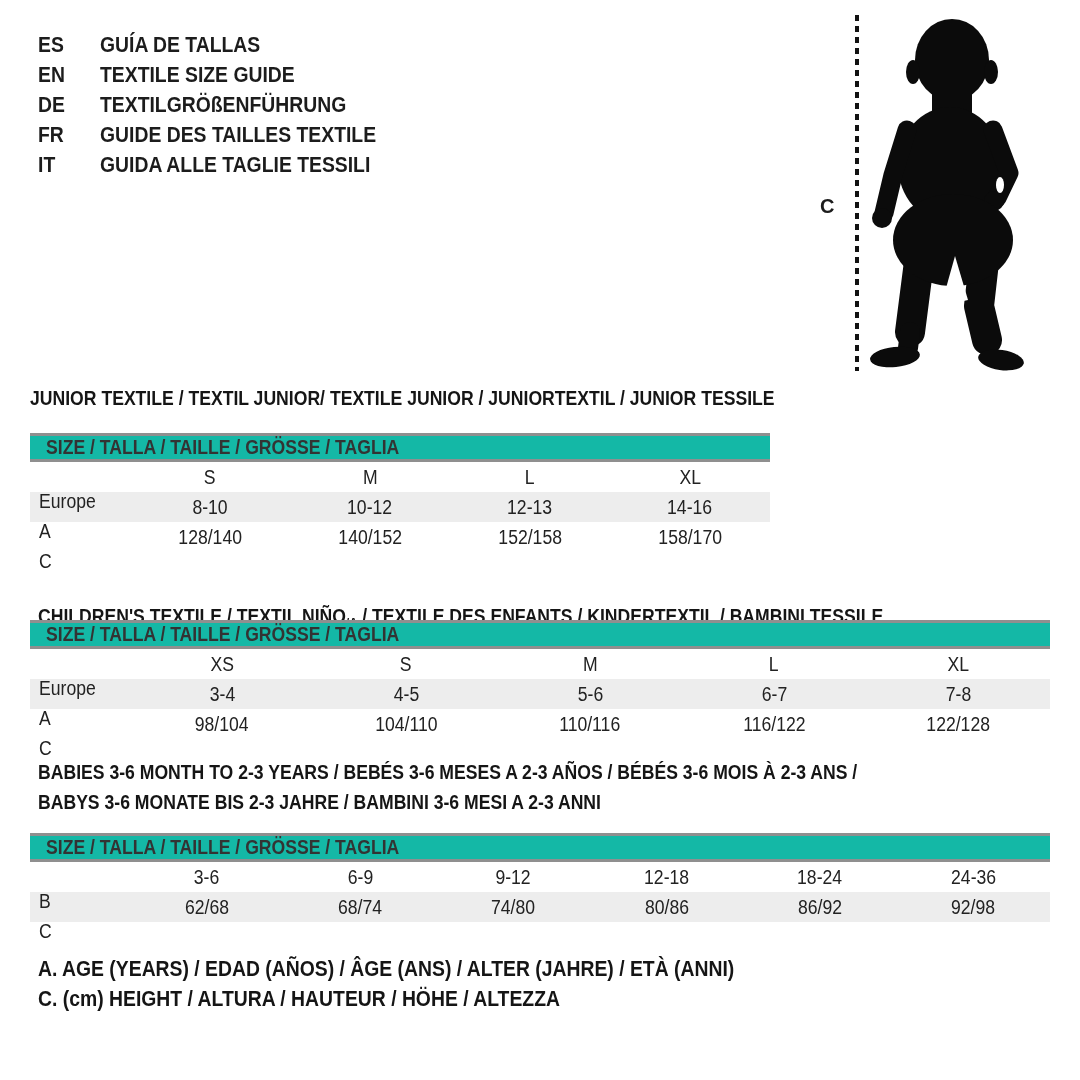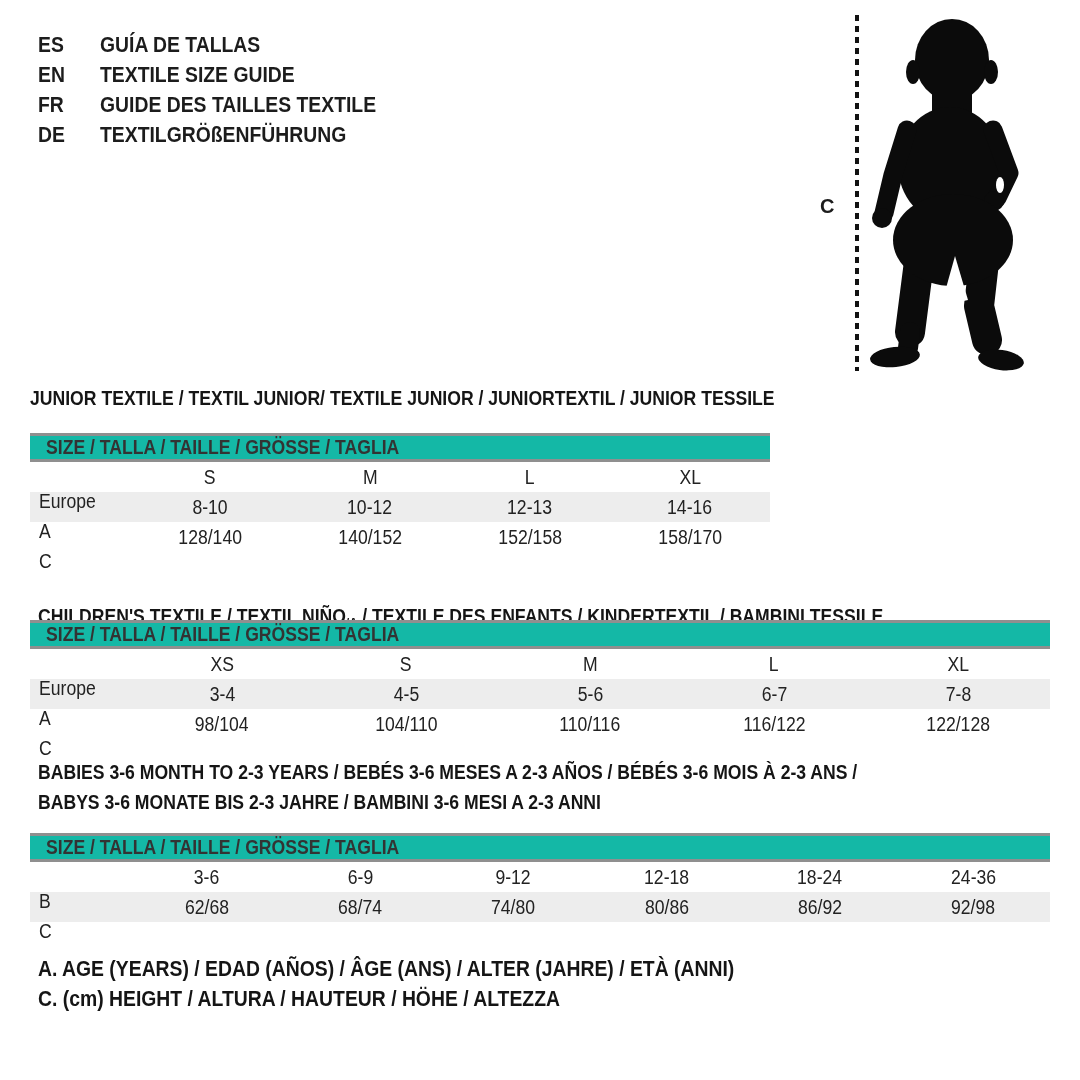--- a/index.html
+++ b/index.html
@@ -58,26 +58,30 @@
   <div class="abs lang-block">
     <div class="lang-row">
       <span class="lang-code"><span class="cond-l">ES</span></span>
       <span><span class="cond-l">GUÍA DE TALLAS</span></span>
     </div>
     <div class="lang-row">
       <span class="lang-code"><span class="cond-l">EN</span></span>
       <span><span class="cond-l">TEXTILE SIZE GUIDE</span></span>
     </div>
     <div class="lang-row">
+      <span class="lang-code"><span class="cond-l">DE</span></span>
+      <span><span class="cond-l">TEXTILGRÖßENFÜHRUNG</span></span>
+    </div>
+    <div class="lang-row">
       <span class="lang-code"><span class="cond-l">FR</span></span>
       <span><span class="cond-l">GUIDE DES TAILLES TEXTILE</span></span>
     </div>
     <div class="lang-row">
-      <span class="lang-code"><span class="cond-l">DE</span></span>
-      <span><span class="cond-l">TEXTILGRÖßENFÜHRUNG</span></span>
+      <span class="lang-code"><span class="cond-l">IT</span></span>
+      <span><span class="cond-l">GUIDA ALLE TAGLIE TESSILI</span></span>
     </div>
   </div>
 
   <div class="abs dash-line"></div>
   <span class="abs c-label">C</span>
   <svg class="abs toddler-svg" viewBox="0 0 168 366" xmlns="http://www.w3.org/2000/svg">
     <g fill="#0b0b0b" stroke="none">
       <ellipse cx="90" cy="50" rx="37" ry="41"></ellipse>
       <ellipse cx="51" cy="62" rx="7" ry="12"></ellipse>
       <ellipse cx="129" cy="62" rx="7" ry="12"></ellipse>

